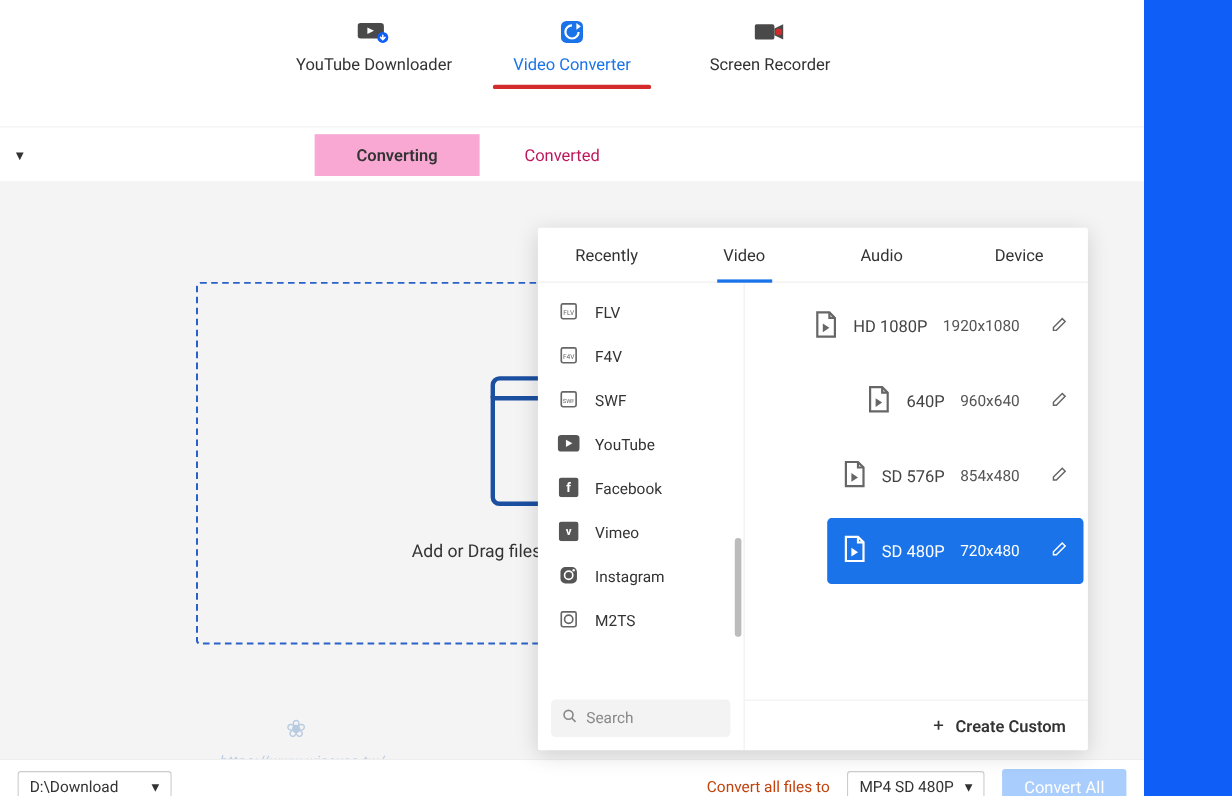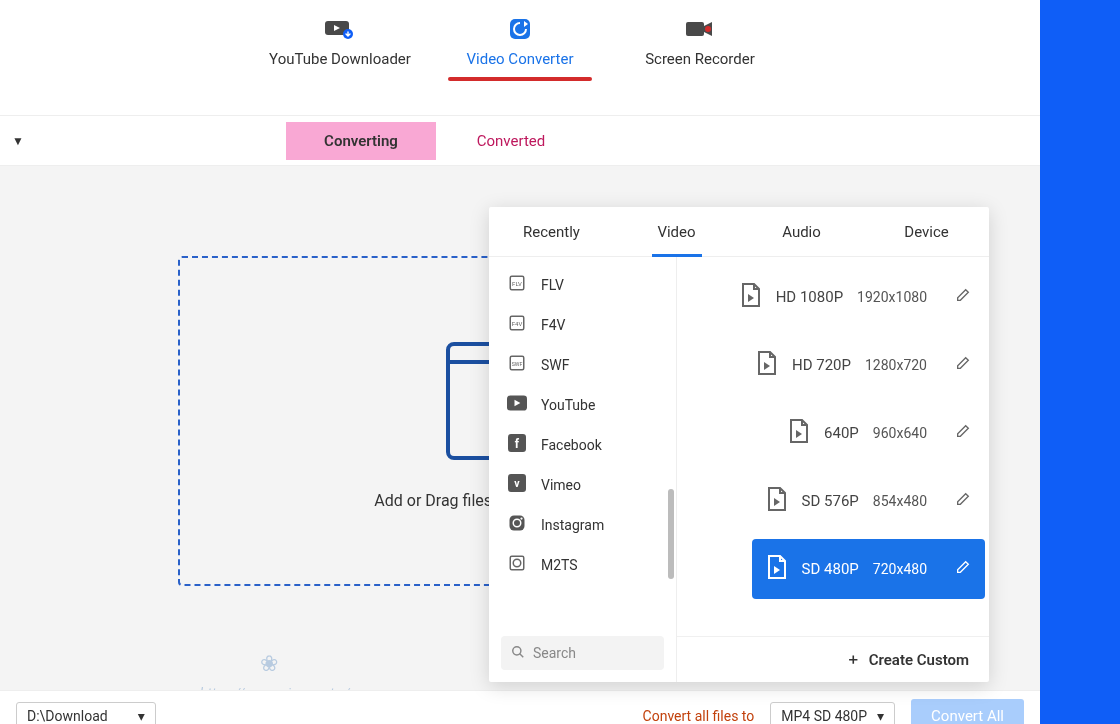--- a/index.html
+++ b/index.html
@@ -245,32 +245,20 @@
             <span class="res-edit"><svg width="16" height="16" viewBox="0 0 24 24" fill="none" stroke="#666" stroke-width="2">
                 <path d="M4 16 v4 h4 L20 8 l-4-4 Z"></path>
               </svg></span>
           </div>
           <div class="res-item">
             <span><svg width="22" height="26" viewBox="0 0 22 26" fill="none" stroke="#666" stroke-width="2">
                 <path d="M3 2 h11 l5 5 v17 H3 Z"></path>
                 <path d="M14 2 v5 h5"></path>
                 <polygon points="8,12 8,20 14,16" fill="#666" stroke="none"></polygon>
               </svg></span>
-            <span class="res-name">HD 720P</span>
-            <span class="res-dim">1280x720</span>
-            <span class="res-edit"><svg width="16" height="16" viewBox="0 0 24 24" fill="none" stroke="#666" stroke-width="2">
-                <path d="M4 16 v4 h4 L20 8 l-4-4 Z"></path>
-              </svg></span>
-          </div>
-          <div class="res-item">
-            <span><svg width="22" height="26" viewBox="0 0 22 26" fill="none" stroke="#666" stroke-width="2">
-                <path d="M3 2 h11 l5 5 v17 H3 Z"></path>
-                <path d="M14 2 v5 h5"></path>
-                <polygon points="8,12 8,20 14,16" fill="#666" stroke="none"></polygon>
-              </svg></span>
             <span class="res-name">640P</span>
             <span class="res-dim">960x640</span>
             <span class="res-edit"><svg width="16" height="16" viewBox="0 0 24 24" fill="none" stroke="#666" stroke-width="2">
                 <path d="M4 16 v4 h4 L20 8 l-4-4 Z"></path>
               </svg></span>
           </div>
           <div class="res-item">
             <span><svg width="22" height="26" viewBox="0 0 22 26" fill="none" stroke="#666" stroke-width="2">
                 <path d="M3 2 h11 l5 5 v17 H3 Z"></path>
                 <path d="M14 2 v5 h5"></path>

